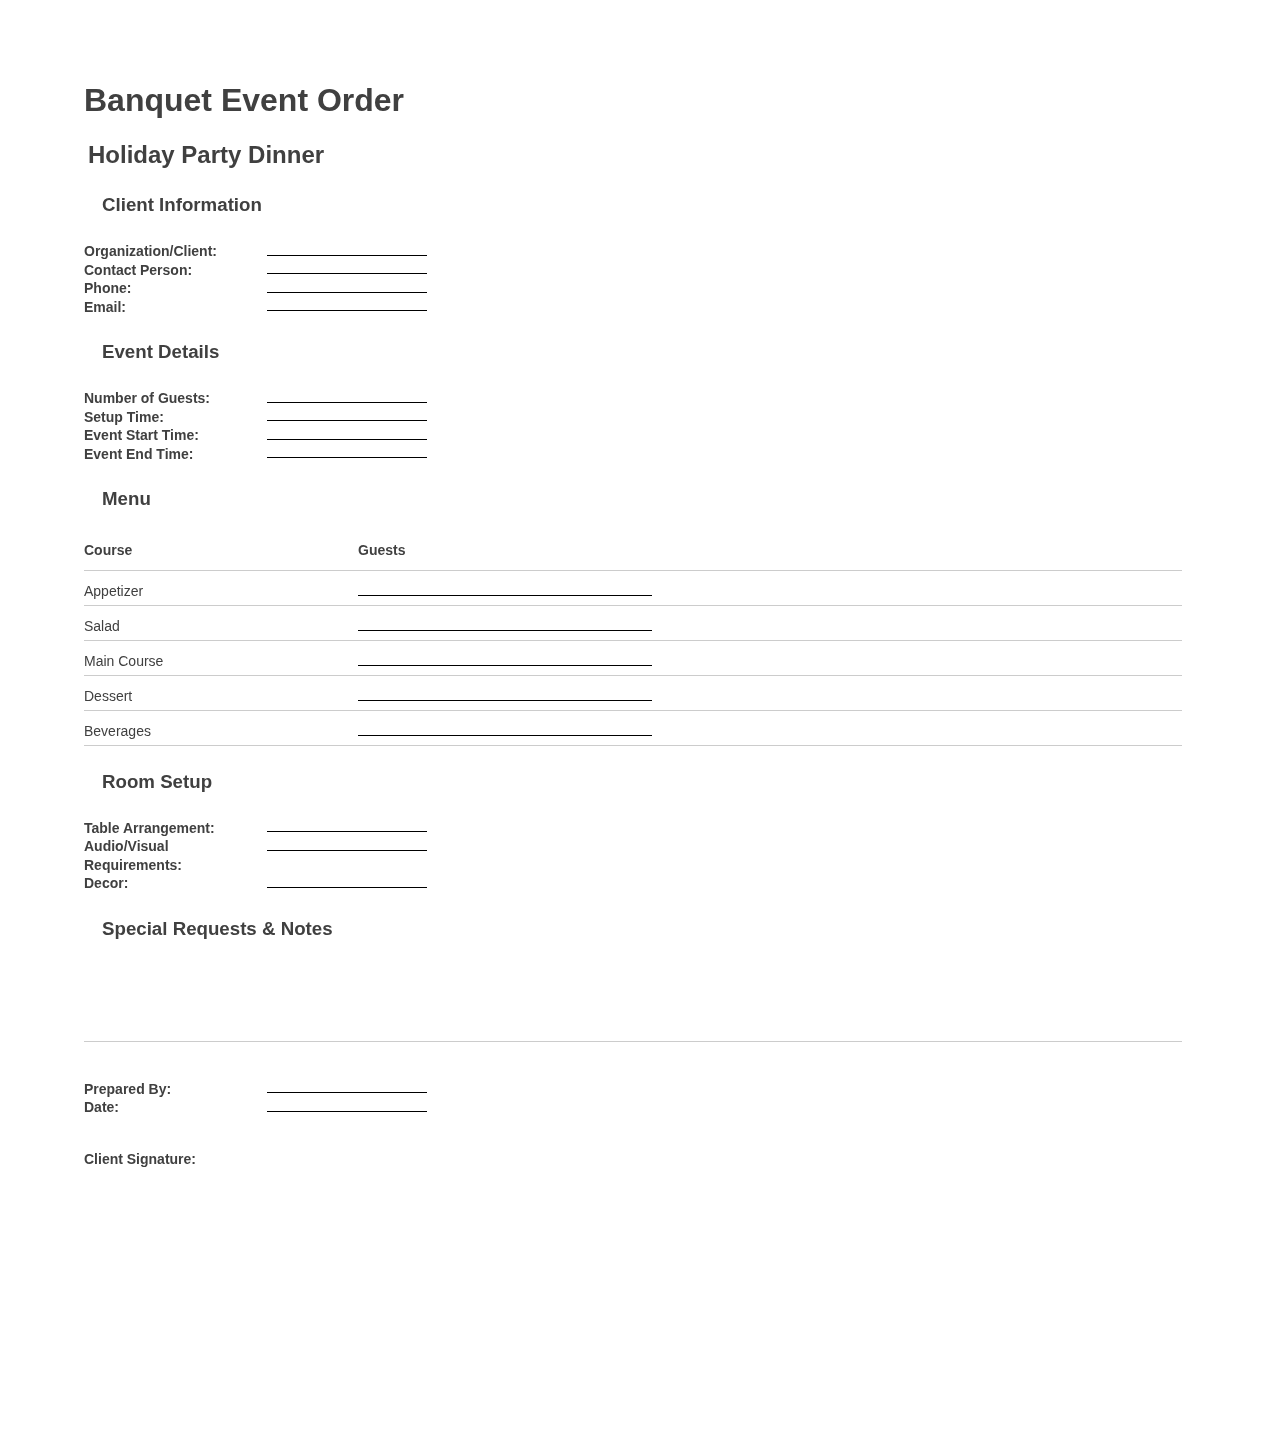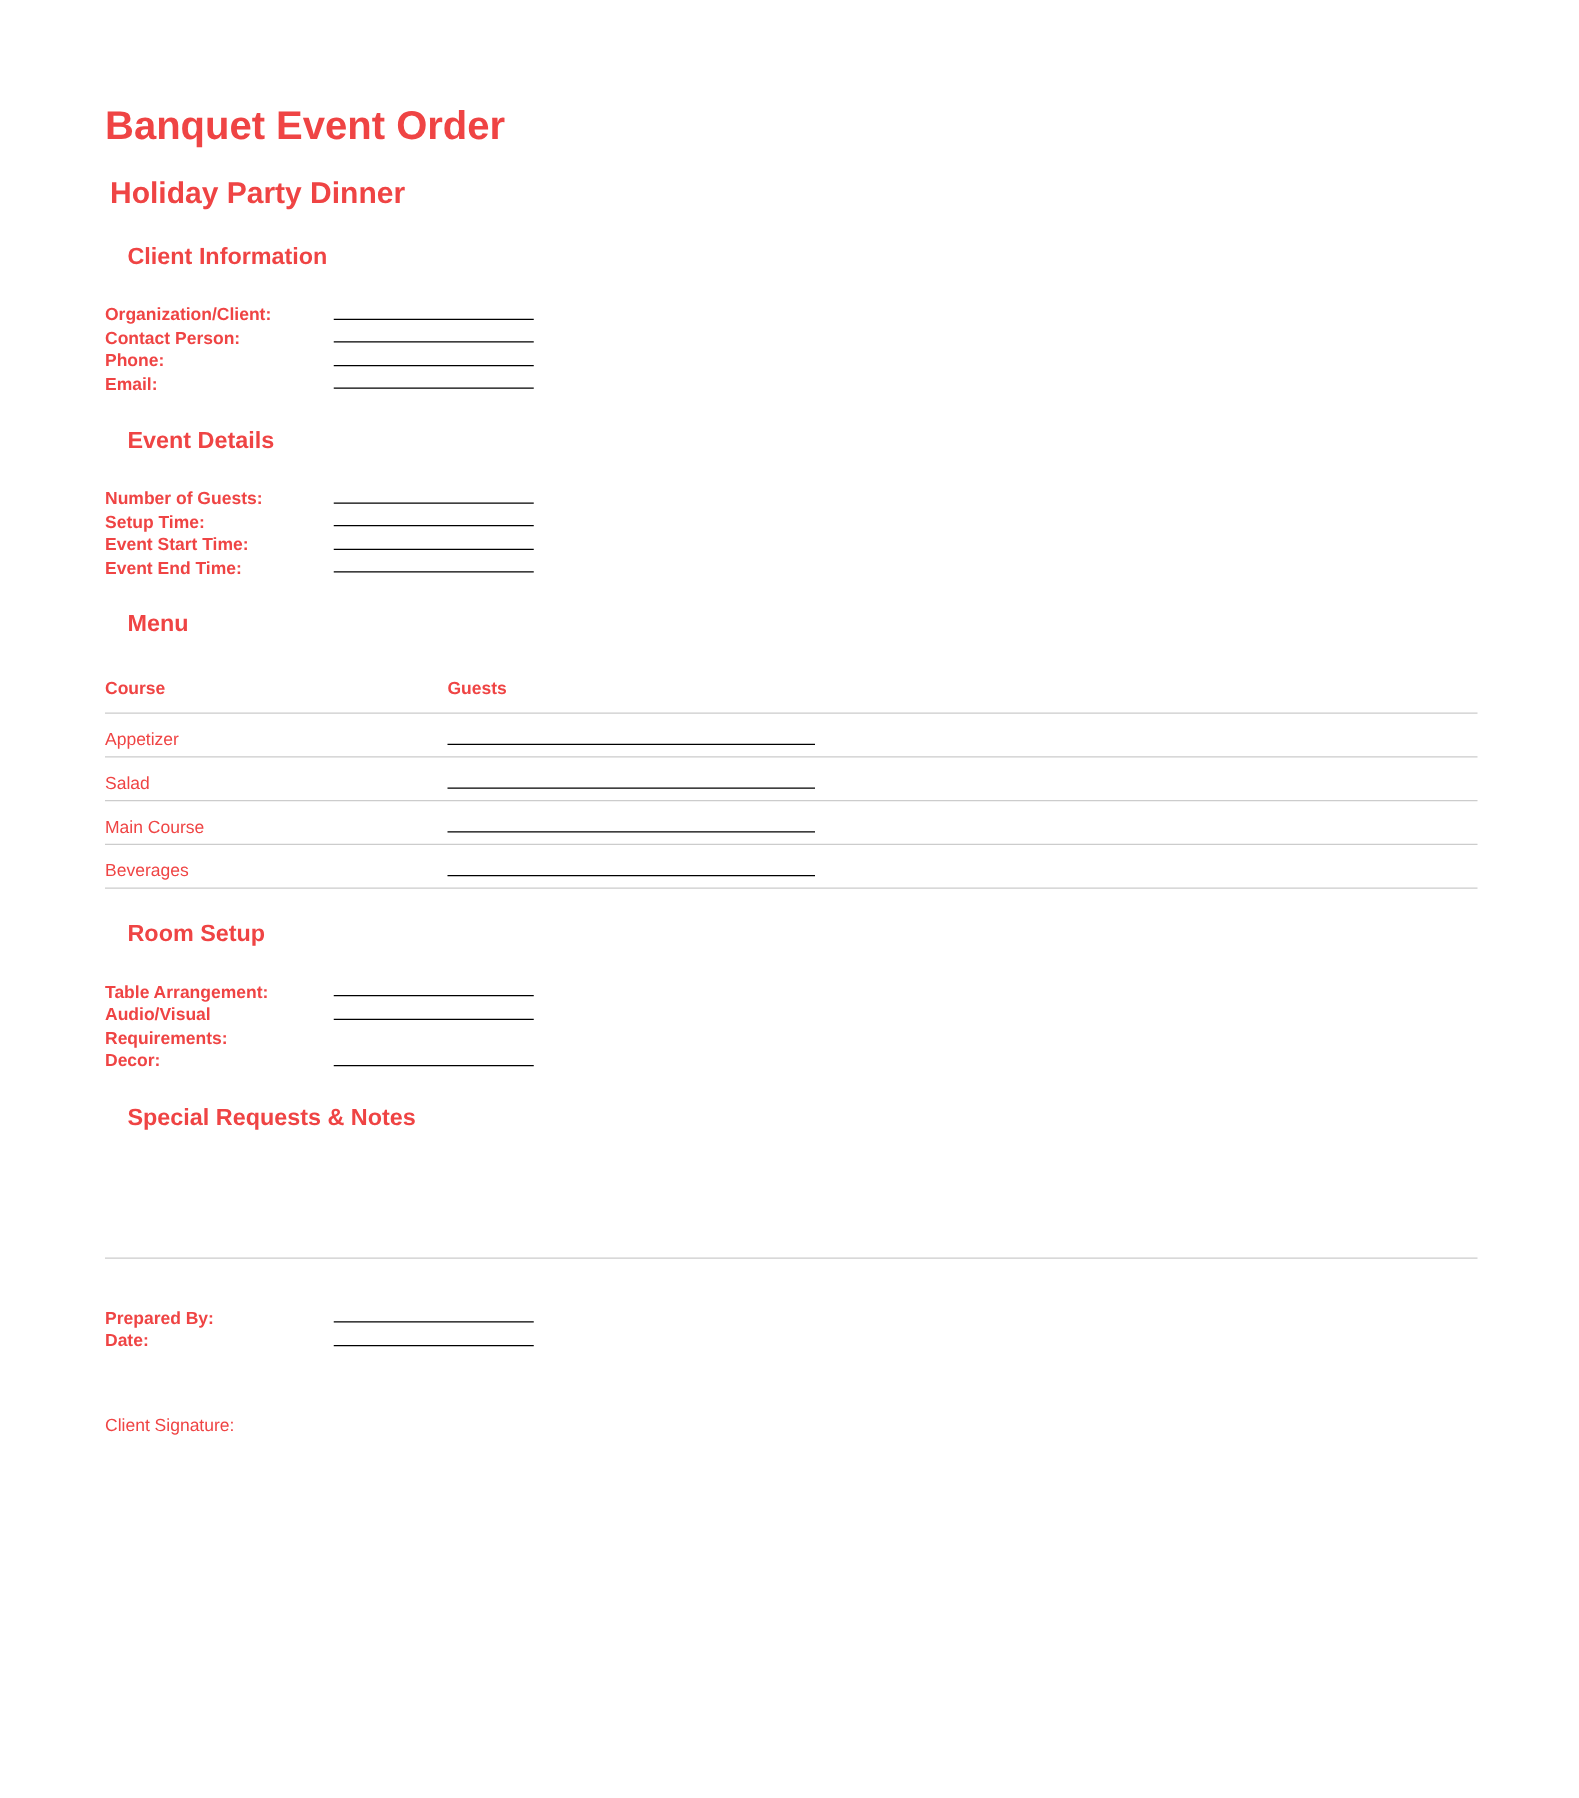--- a/index.html
+++ b/index.html
@@ -1,37 +1,37 @@
 <!DOCTYPE html>
 <html><head>
 <meta charset="utf-8">
 <style>
   html,body{margin:0;padding:0;background:#ffffff;}
   .page{
     width:1263px;height:1438px;box-sizing:border-box;overflow:hidden;
-    padding:82px 81px 0 84px;background:#ffffff;color:#ef4444;
+    padding:82px 81px 0 84px;background:#ffffff;color:#404040;
     font-family:"Liberation Sans","DejaVu Sans",sans-serif;
   }
   h1{font-size:32px;line-height:37px;font-weight:bold;margin:0 0 22px;}
   h2{font-size:24px;line-height:28px;font-weight:bold;margin:0 4px 23px;}
   h3{font-size:18.7px;line-height:22px;font-weight:bold;margin:25px 18px 26px;}
   .fields{margin:0;font-size:14px;line-height:18.5px;}
   .frow{display:flex;align-items:flex-start;}
   .flabel{width:183px;flex:none;font-weight:bold;}
   .fline{width:160px;flex:none;height:12.5px;border-bottom:1.7px solid #000000;align-self:flex-start;}
   .menu-table{margin:18px 0 6px;font-size:14px;}
   .menu-header{display:flex;padding:5px 0 10px;border-bottom:1px solid #cccccc;font-weight:bold;line-height:18.5px;}
   .col-course{width:274px;flex:none;}
   .col-details{flex:1;}
   .menu-row{display:flex;align-items:center;height:35px;box-sizing:border-box;padding-top:8px;border-bottom:1px solid #cccccc;line-height:18.5px;}
   .dline{display:inline-block;width:294px;height:12.5px;border-bottom:1.7px solid #000000;}
   .notes-space{height:75px;}
   .rule{border:none;border-top:1px solid #cccccc;margin:0;}
   .signoff{margin-top:38px;}
-  .signature{margin-top:49px;font-size:14px;line-height:18.5px;font-weight:normal;}
+  .signature{margin-top:33px;font-size:14px;line-height:18.5px;font-weight:bold;}
 </style>
 </head>
 <body>
 
 <main class="page">
 
   <h1>Banquet Event Order</h1>
   <h2>Holiday Party Dinner</h2>
 
 
@@ -92,20 +92,24 @@
       </div>
       <div class="menu-row">
         <span class="col-course">Salad</span>
         <span class="col-details"><span class="dline"></span></span>
       </div>
       <div class="menu-row">
         <span class="col-course">Main Course</span>
         <span class="col-details"><span class="dline"></span></span>
       </div>
       <div class="menu-row">
+        <span class="col-course">Dessert</span>
+        <span class="col-details"><span class="dline"></span></span>
+      </div>
+      <div class="menu-row">
         <span class="col-course">Beverages</span>
         <span class="col-details"><span class="dline"></span></span>
       </div>
     </div>
   </section>
 
   <section>
     <h3>Room Setup</h3>
     <p class="fields">
       <span class="frow">

